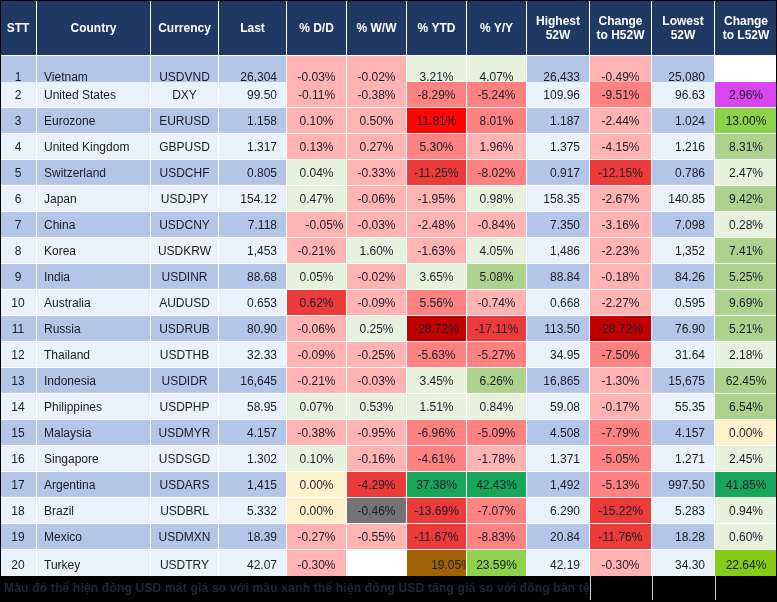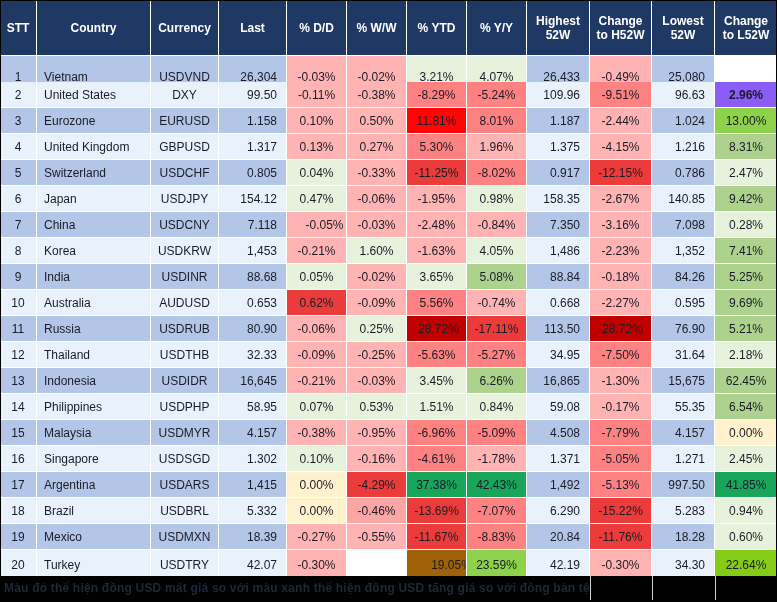--- a/index.html
+++ b/index.html
@@ -79,21 +79,21 @@
     <div class="cell c-country">United States</div>
     <div class="cell c-currency">DXY</div>
     <div class="cell c-last num">99.50</div>
     <div class="cell c-dd pct" style="background: rgb(255, 179, 179);">-0.11%</div>
     <div class="cell c-ww pct" style="background: rgb(255, 179, 179);">-0.38%</div>
     <div class="cell c-ytd pct" style="background: rgb(255, 130, 130);">-8.29%</div>
     <div class="cell c-yy pct" style="background: rgb(255, 130, 130);">-5.24%</div>
     <div class="cell c-high num">109.96</div>
     <div class="cell c-chgh pct" style="background: rgb(255, 130, 130);">-9.51%</div>
     <div class="cell c-low num">96.63</div>
-    <div class="cell c-chgl pct" style="background: #8b5cf6; font-weight: bold;">2.96%</div>
+    <div class="cell c-chgl pct" style="background: #d946ef;">2.96%</div>
   </div>
       <div class="grid row odd">
     <div class="cell c-stt">3</div>
     <div class="cell c-country">Eurozone</div>
     <div class="cell c-currency">EURUSD</div>
     <div class="cell c-last num">1.158</div>
     <div class="cell c-dd pct" style="background: rgb(255, 179, 179);">0.10%</div>
     <div class="cell c-ww pct" style="background: rgb(255, 179, 179);">0.50%</div>
     <div class="cell c-ytd pct" style="background: rgb(255, 5, 5);">11.81%</div>
     <div class="cell c-yy pct" style="background: rgb(255, 130, 130);">8.01%</div>
@@ -297,21 +297,21 @@
     <div class="cell c-chgh pct" style="background: rgb(255, 130, 130);">-5.13%</div>
     <div class="cell c-low num">997.50</div>
     <div class="cell c-chgl pct" style="background: rgb(24, 166, 90);">41.85%</div>
   </div>
       <div class="grid row even">
     <div class="cell c-stt">18</div>
     <div class="cell c-country">Brazil</div>
     <div class="cell c-currency">USDBRL</div>
     <div class="cell c-last num">5.332</div>
     <div class="cell c-dd pct" style="background: rgb(255, 242, 204);">0.00%</div>
-    <div class="cell c-ww pct" style="background: #fca5a5;">-0.46%</div>
+    <div class="cell c-ww pct" style="background: #737373;">-0.46%</div>
     <div class="cell c-ytd pct" style="background: rgb(236, 59, 59);">-13.69%</div>
     <div class="cell c-yy pct" style="background: rgb(255, 130, 130);">-7.07%</div>
     <div class="cell c-high num">6.290</div>
     <div class="cell c-chgh pct" style="background: rgb(236, 59, 59);">-15.22%</div>
     <div class="cell c-low num">5.283</div>
     <div class="cell c-chgl pct" style="background: rgb(231, 242, 220);">0.94%</div>
   </div>
       <div class="grid row odd">
     <div class="cell c-stt">19</div>
     <div class="cell c-country">Mexico</div>

